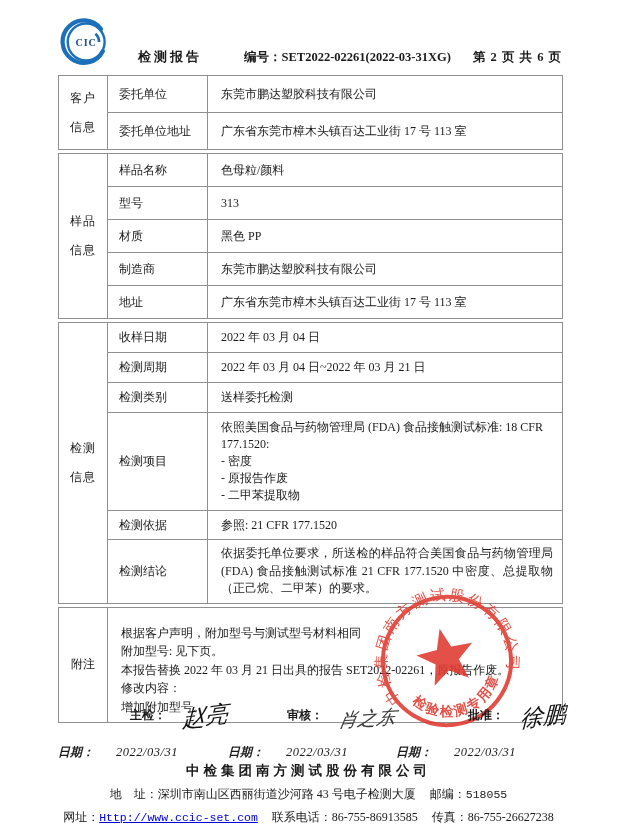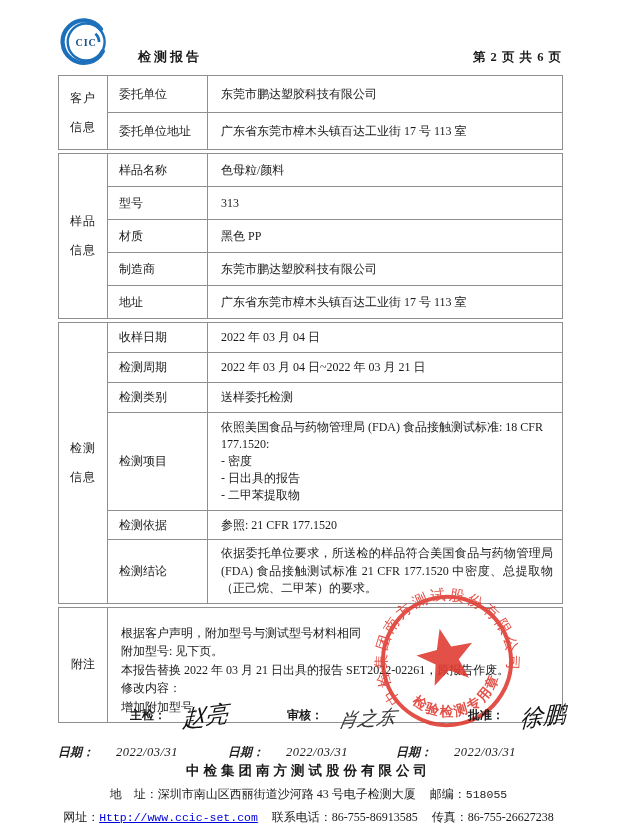--- a/index.html
+++ b/index.html
@@ -61,20 +61,21 @@
 <div class="page">
 
   <div class="header">
     <svg class="logo" width="60" height="48" viewBox="0 0 64 52">
       <circle cx="30" cy="26" r="20" fill="none" stroke="#1c6fba" stroke-width="2.6"></circle>
       <path d="M 46,12 A 23,23 0 1 0 48,36" fill="none" stroke="#1c6fba" stroke-width="4.6" stroke-linecap="round"></path>
       <path d="M 40,17 A 12,12 0 0 1 44,26" fill="none" stroke="#1c6fba" stroke-width="3"></path>
       <text x="30" y="30.5" text-anchor="middle" font-size="11" font-weight="bold" font-family="Liberation Serif, serif" letter-spacing="1" fill="#174f86">CIC</text>
     </svg>
     <div class="hd-title">检测报告</div>
+    <div class="hd-no"><span>编号：</span><span>SET2022-02261(2022-03-31XG)</span></div>
     <div class="hd-page">第 2 页 共 6 页</div>
   </div>
 
   <div class="content">
 
     <table class="t-customer">
       <colgroup>
           <col class="c1">
           <col class="c2">
           <col class="c3">
@@ -157,21 +158,21 @@
       <tr class="r-simple">
         <td class="lbl">检测类别</td>
         <td class="val">送样委托检测</td>
       </tr>
       <tr>
         <td class="lbl">检测项目</td>
         <td class="cell-lines">
           <div>依照美国食品与药物管理局 (FDA) 食品接触测试标准: 18 CFR</div>
           <div>177.1520:</div>
           <div>- 密度</div>
-          <div>- 日出具的报告</div>
+          <div>- 原报告作废</div>
           <div>- 二甲苯提取物</div>
         </td>
       </tr>
       <tr class="r-basis">
         <td class="lbl">检测依据</td>
         <td class="val">参照: 21 CFR 177.1520</td>
       </tr>
       <tr>
         <td class="lbl">检测结论</td>
         <td class="cell-concl">依据委托单位要求，所送检的样品符合美国食品与药物管理局 (FDA) 食品接触测试标准 21 CFR 177.1520 中密度、总提取物（正己烷、二甲苯）的要求。</td>

